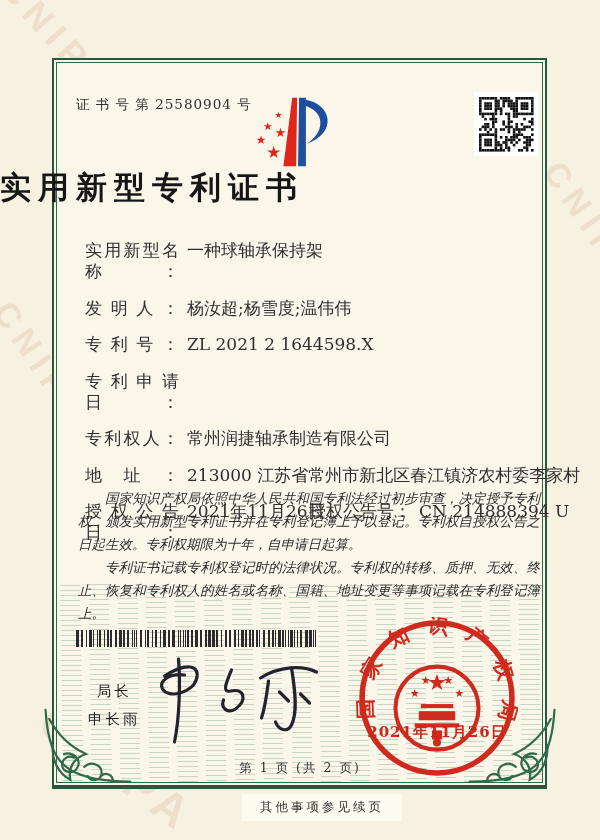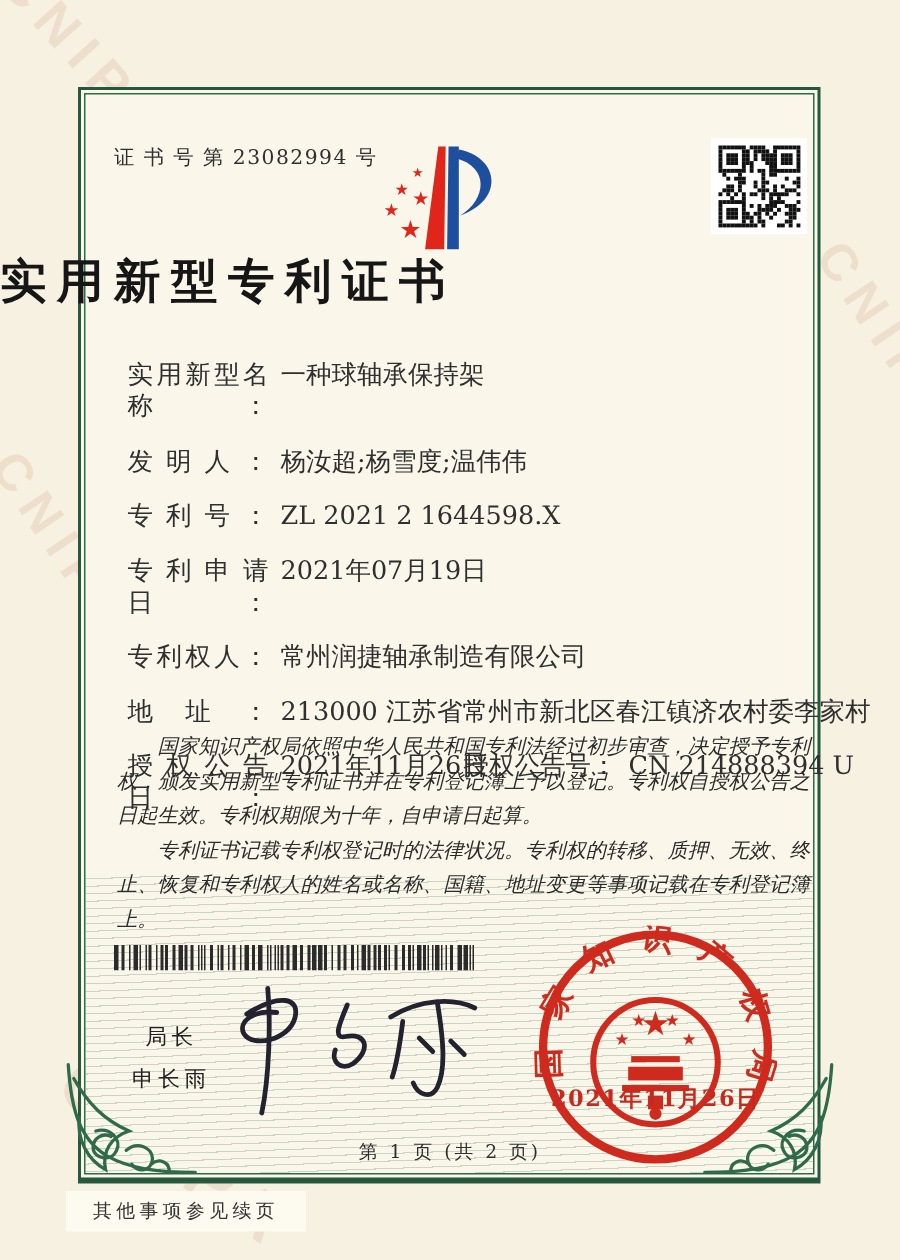--- a/index.html
+++ b/index.html
@@ -37,21 +37,21 @@
   .paras p{margin:0;text-indent:2em;}
   .barcode{position:absolute;left:76px;top:630px;width:244px;height:17px;}
   .officials{position:absolute;left:88px;top:682px;font-size:14.5px;letter-spacing:3px;
              font-family:"Liberation Sans",sans-serif;color:#222;text-align:center;}
   .officials div{margin-bottom:9px;}
   .signature{position:absolute;left:132px;top:652px;width:205px;height:100px;}
   .seal{position:absolute;left:356px;top:617px;width:162px;height:162px;}
   .seal-date{position:absolute;left:-16px;right:-16px;top:106px;text-align:center;
              color:#c8281e;font-size:15px;font-weight:bold;letter-spacing:1px;}
   .pageno{position:absolute;left:0;right:0;top:760px;text-align:center;font-size:12.5px;letter-spacing:2px;}
-  .note{position:absolute;left:0;right:0;top:794px;text-align:left;font-size:12.5px;z-index:3;margin-left:44px;}
+  .note{position:absolute;left:0;right:0;top:794px;text-align:center;font-size:12.5px;z-index:3;margin-left:44px;}
   .note span{display:inline-block;background:#fdfaf0;padding:5px 18px;letter-spacing:3px;color:#333;}
 </style>
 </head>
 <body>
 
 <div class="page">
 
   <div class="wm" style="left:-18px;top:16px;font-size:36px;">CNIPA</div>
   <div class="wm" style="left:310px;top:110px;font-size:58px;color:rgba(210,160,120,0.13);transform:rotate(40deg);">CNIPA</div>
   <div class="wm" style="left:520px;top:205px;font-size:34px;transform:rotate(56deg);">CNIPA</div>
@@ -77,21 +77,21 @@
       <path d="M6,2 C8,34 14,56 34,68 C50,77 70,80 98,80"></path>
       <path d="M10,12 C20,30 32,42 50,50 C38,54 30,64 33,78 C20,71 12,56 14,40"></path>
       <path d="M26,50 c10,-3 19,6 15,14 c-4,9 -17,6 -17,-2 c0,-7 7,-11 13,-8"></path>
       <path d="M48,64 c8,-7 19,-2 19,6 c0,9 -11,11 -15,4"></path>
       <path d="M66,74 c6,-5 14,-1 13,6"></path>
     </g>
   </svg>
 
   <div class="content">
 
-    <div class="cert-no">证 书 号 第 23082994 号</div>
+    <div class="cert-no">证 书 号 第 25580904 号</div>
 
     <svg class="logo" viewBox="0 0 130 90">
       <g fill="#e0251b" font-family="DejaVu Sans,sans-serif" text-anchor="middle">
         <text x="42" y="33" font-size="9">★</text>
         <text x="31" y="45" font-size="11">★</text>
         <text x="44" y="52" font-size="13">★</text>
         <text x="24" y="59" font-size="12">★</text>
         <text x="37" y="74" font-size="17">★</text>
       </g>
       <polygon points="56,12 61,12 60,82 47,82" fill="#e0251b"></polygon>
@@ -346,21 +346,20 @@
       <div class="frow">
         <span class="lbl">发明人：</span>
         <span class="val">杨汝超;杨雪度;温伟伟</span>
       </div>
       <div class="frow">
         <span class="lbl">专利号：</span>
         <span class="val">ZL 2021 2 1644598.X</span>
       </div>
       <div class="frow">
         <span class="lbl">专利申请日：</span>
-        <span class="val">2021年07月19日</span>
       </div>
       <div class="frow">
         <span class="lbl">专利权人：</span>
         <span class="val">常州润捷轴承制造有限公司</span>
       </div>
       <div class="frow">
         <span class="lbl">地址：</span>
         <span class="val">213000 江苏省常州市新北区春江镇济农村委李家村</span>
       </div>
       <div class="frow">

